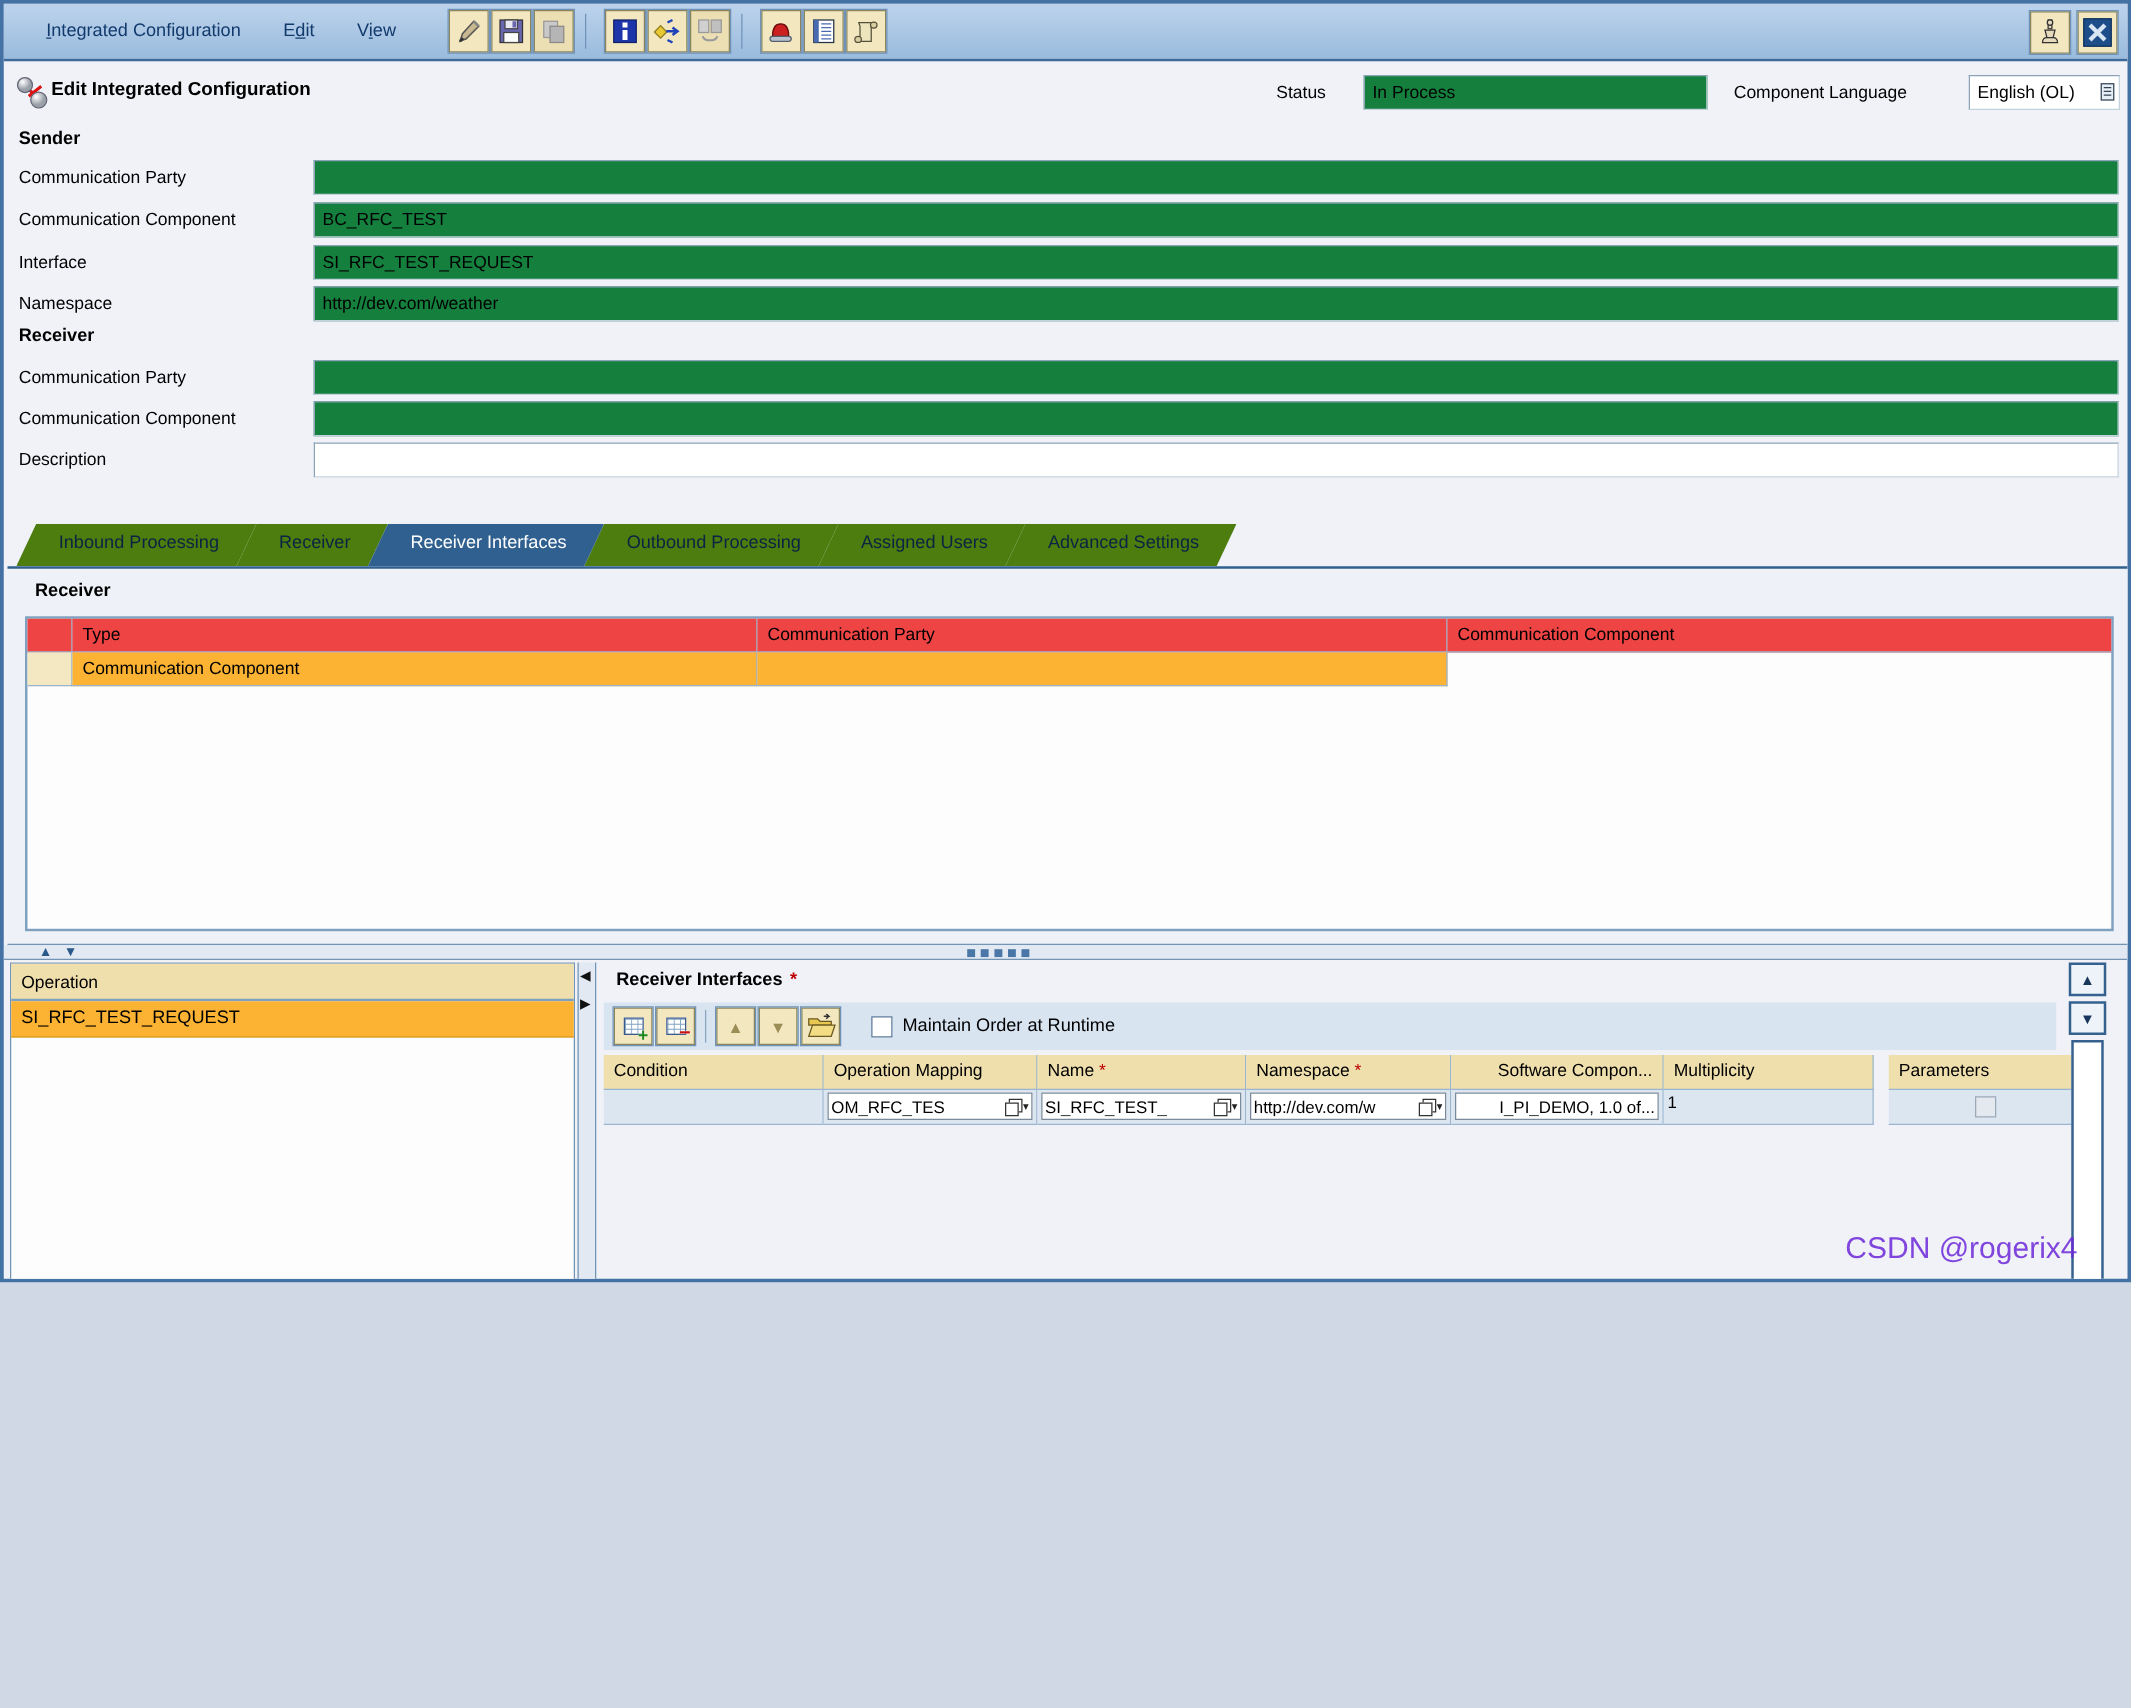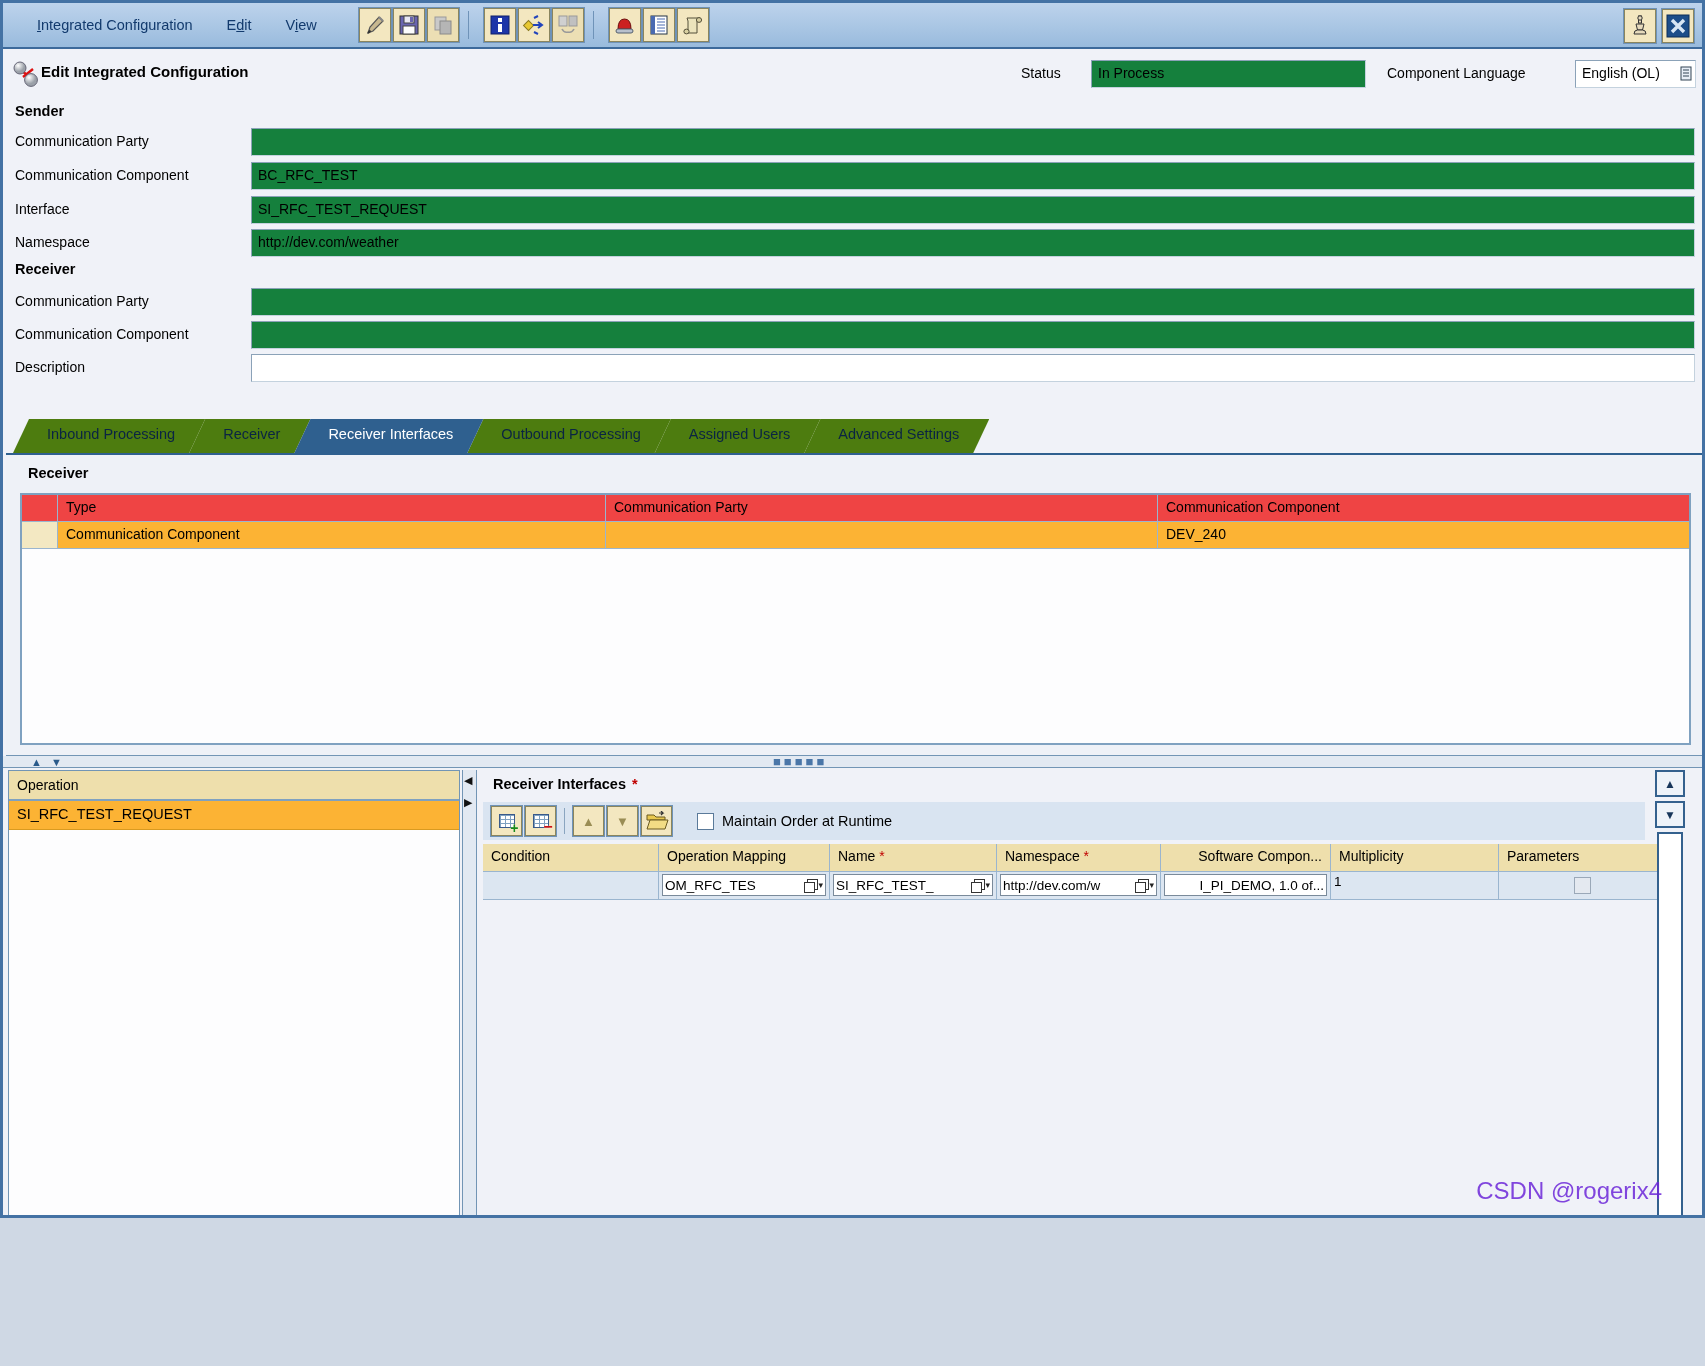--- a/index.html
+++ b/index.html
@@ -1,18 +1,18 @@
 <!DOCTYPE html>
 <html><head>
 <meta charset="utf-8">
 <style>
   * { box-sizing: border-box; margin: 0; padding: 0; }
   body { font-family: "Liberation Sans", sans-serif; background:#cfd8e4; }
   #window {
-    position: relative; width: 1705px; height: 1218px;
+    position: relative; width: 1705px; height: 1026px;
     background: #f0f2f8; border: 3px solid #4472a4; overflow: hidden;
     font-size: 14px; color: #000; padding-left: 20px;
   }
   
   .menubar {
     position:absolute; top:0; left:0; right:0; height:46px;
     background: linear-gradient(#bdd3ec, #99bbdd);
     border-bottom: 2px solid #3d6a9b;
     display:flex; align-items:center; padding-left:34px;
   }
@@ -101,21 +101,21 @@
   .arrow-glyph { color:#9a8d55; font-size:13px; }
   .checkbox { width:17px; height:17px; background:#ffffff; border:1px solid #5a7a9a; margin:0 8px 0 22px; }
   .checkbox.disabled { background:#e4e9f0; border-color:#9aa8b8; margin:0; }
   .ri-check-label { font-size:14.5px; }
   .ri-table { position:absolute; left:4px; top:74px; width:1182px; }
   .ri-table .t-cell { height:28px; border-color:#9ab5cf; }
   .ri-hdr .t-cell { background:#eedfac; }
   .ri-row .t-cell { background:#dce6f1; padding:2px 3px; }
   .req-star { color:#c00000; }
   .cc-cond {width:176px;} .cc-om {width:171px;} .cc-name {width:167px;} .cc-ns {width:164px;}
-  .cc-sw {width:170px;text-align:right;} .cc-mult {width:168px;} .cc-par {flex:1; border-right:none;}
+  .cc-sw {width:170px;text-align:right;} .cc-mult {width:168px;} .cc-par {flex:1; border-right:none;margin-left:12px;}
   .cell-input { display:flex; align-items:center; height:22px; background:#fff;
                 border:1px solid #7a8a9a; padding:1px 2px; font-size:13.5px;
                 white-space:nowrap; overflow:hidden; }
   .cell-plain { padding:4px 6px; font-size:13.5px; }
   .vh-squares { position:relative; width:13px; height:13px; flex:none; margin-left:1px; }
   .vh-squares::before { content:""; position:absolute; left:3px; top:0; width:9px; height:9px;
                         background:#fff; border:1px solid #333; }
   .vh-squares::after { content:""; position:absolute; left:0; top:3px; width:9px; height:9px;
                        background:#fff; border:1px solid #333; }
   .vh-drop { font-size:9px; color:#222; flex:none; margin-left:1px; }
@@ -309,21 +309,20 @@
       <div class="t-row hdr">
         <div class="t-cell c-sel"></div>
         <div class="t-cell c-type">Type</div>
         <div class="t-cell c-party">Communication Party</div>
         <div class="t-cell c-comp">Communication Component</div>
       </div>
       <div class="t-row sel">
         <div class="t-cell c-sel selcol"></div>
         <div class="t-cell c-type">Communication Component</div>
         <div class="t-cell c-party"></div>
-        <div class="t-cell c-comp">DEV_240</div>
       </div>
     </div>
   </div>
 
   <div class="hsplit">
     <span class="tri" style="left:28px;">▲</span>
     <span class="tri" style="left:48px;">▼</span>
     <span class="dots">■■■■■</span>
   </div>
 

